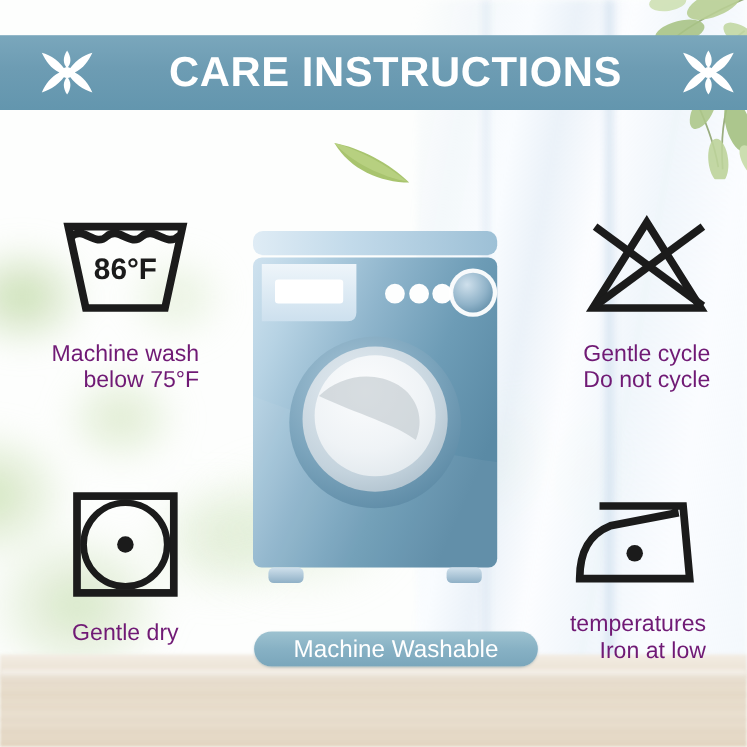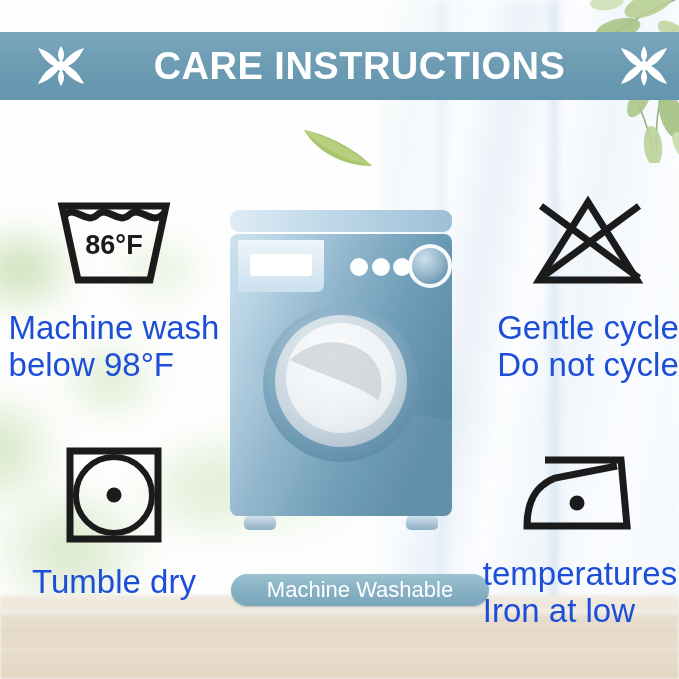--- a/index.html
+++ b/index.html
@@ -86,21 +86,21 @@
     white-space:nowrap;line-height:1;
   }
   .fleur{position:absolute;top:50%;transform:translateY(-50%);}
   .fleur-left{left:30px;}
   .fleur-right{right:24px;}
 
   
   .cell{position:absolute;display:flex;flex-direction:column;align-items:center;gap:12px;}
   .cell .icon-wrap{display:flex;align-items:center;justify-content:center;}
   .cell .caption{
-    color:#1d4ed8;font-size:33px;line-height:1.12;text-align:left;
+    color:#701a75;font-size:21px;line-height:1.12;text-align:right;
     white-space:nowrap;margin-top:8px;
   }
   #cell-wash{left:16px;top:196px;width:196px;}
   #cell-bleach{left:490px;top:194px;width:196px;}
   #cell-dry{left:16px;top:446px;width:196px;}
   #cell-iron{left:482px;top:446px;width:196px;}
 
   
   .machine{position:absolute;left:228px;top:210px;width:226px;height:322px;}
 
@@ -257,21 +257,21 @@
   <div class="cell" id="cell-wash">
     <div class="icon-wrap">
       <svg width="120" height="94" viewBox="0 0 120 94">
         <path d="M8 10 L112 10 L96 84 L24 84 Z" fill="none" stroke="#1b1b1b" stroke-width="7" stroke-linejoin="miter"></path>
         <path d="M11 19 C22 9 32 29 43 19 C54 9 64 29 75 19 C86 9 97 29 108 19" fill="none" stroke="#1b1b1b" stroke-width="7" stroke-linecap="round"></path>
         <text x="60" y="58" text-anchor="middle" font-family="Liberation Sans, sans-serif" font-size="27" font-weight="bold" fill="#1b1b1b">86°F</text>
       </svg>
     </div>
     <div class="caption">
       <div>Machine wash</div>
-      <div>below 98°F</div>
+      <div>below 75°F</div>
     </div>
   </div>
 
   <div class="cell" id="cell-bleach">
     <div class="icon-wrap">
       <svg width="118" height="96" viewBox="0 0 118 96">
         <path d="M59 8 L108 86 L10 86 Z" fill="none" stroke="#1b1b1b" stroke-width="7" stroke-linejoin="miter"></path>
         <line x1="12" y1="12" x2="110" y2="84" stroke="#1b1b1b" stroke-width="7" stroke-linecap="butt"></line>
         <line x1="110" y1="12" x2="12" y2="84" stroke="#1b1b1b" stroke-width="7" stroke-linecap="butt"></line>
       </svg>
@@ -284,21 +284,21 @@
 
   <div class="cell" id="cell-dry">
     <div class="icon-wrap">
       <svg width="98" height="98" viewBox="0 0 98 98">
         <rect x="5" y="5" width="88" height="88" fill="none" stroke="#1b1b1b" stroke-width="7"></rect>
         <circle cx="49" cy="49" r="38" fill="none" stroke="#1b1b1b" stroke-width="6"></circle>
         <circle cx="49" cy="49" r="7.5" fill="#1b1b1b"></circle>
       </svg>
     </div>
     <div class="caption">
-      <div>Tumble dry</div>
+      <div>Gentle dry</div>
     </div>
   </div>
 
   <div class="cell" id="cell-iron">
     <div class="icon-wrap">
       <svg width="118" height="90" viewBox="0 0 118 90">
         <path d="M24 14 L100 14 L106 80 L6 80 C6 56 14 40 34 32 L96 20" fill="none" stroke="#1b1b1b" stroke-width="7" stroke-linejoin="miter" stroke-linecap="butt"></path>
         <circle cx="56" cy="57" r="7.5" fill="#1b1b1b"></circle>
       </svg>
     </div>

